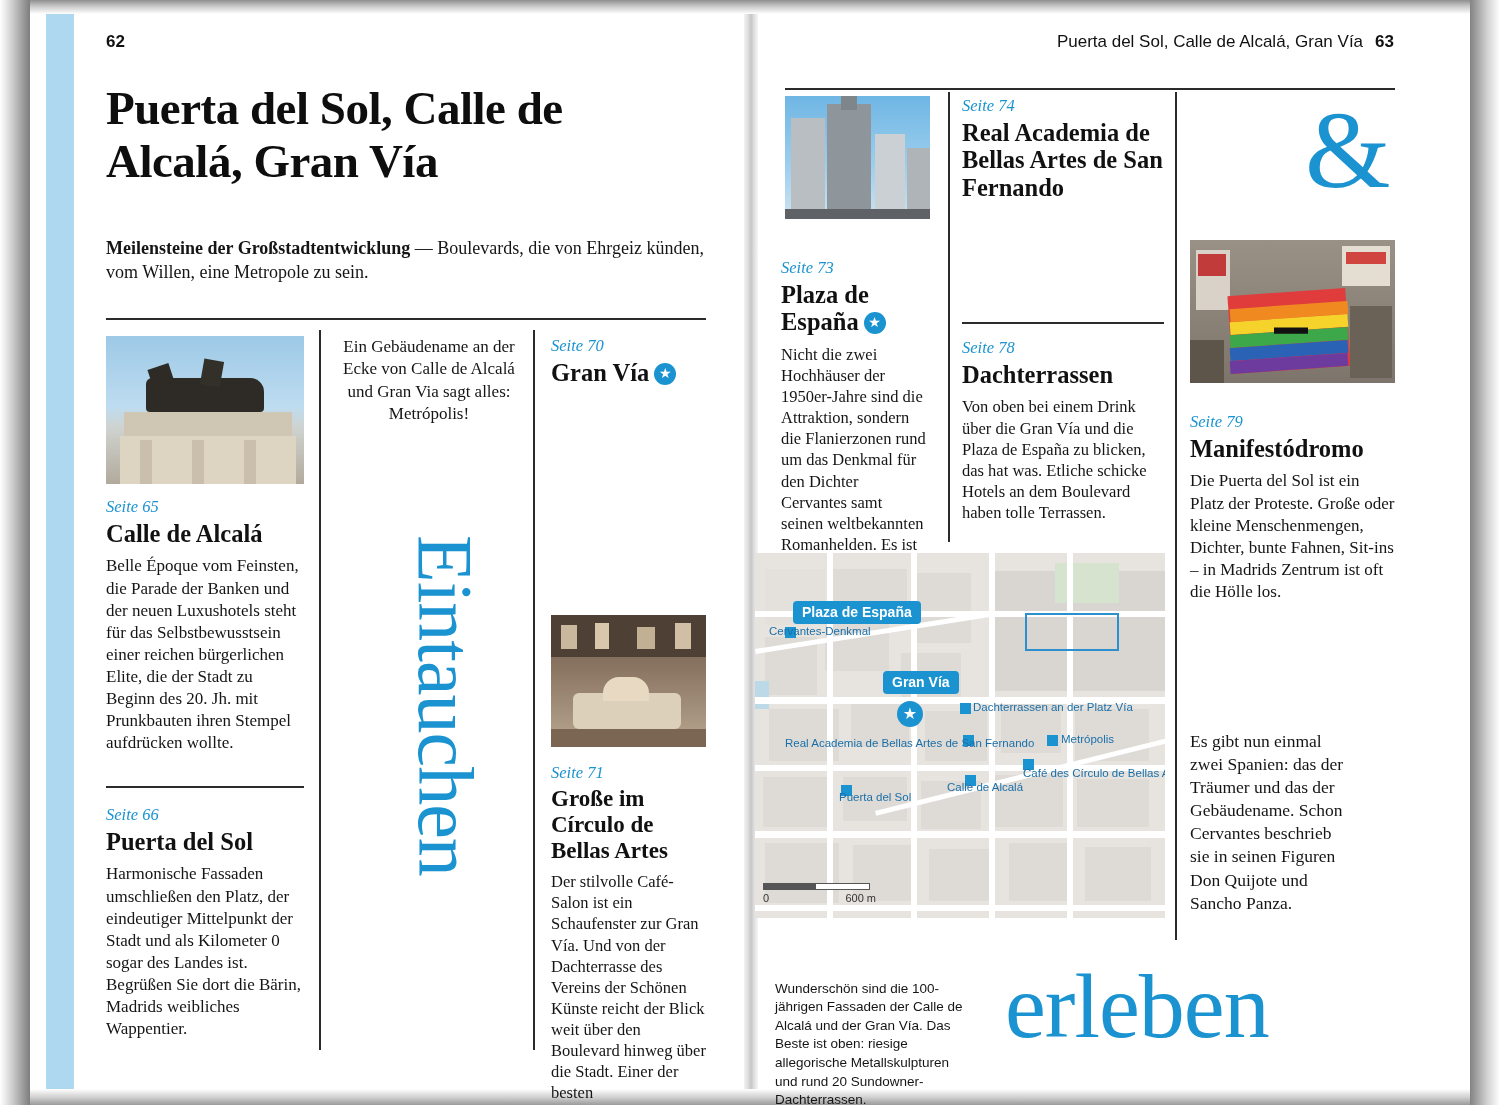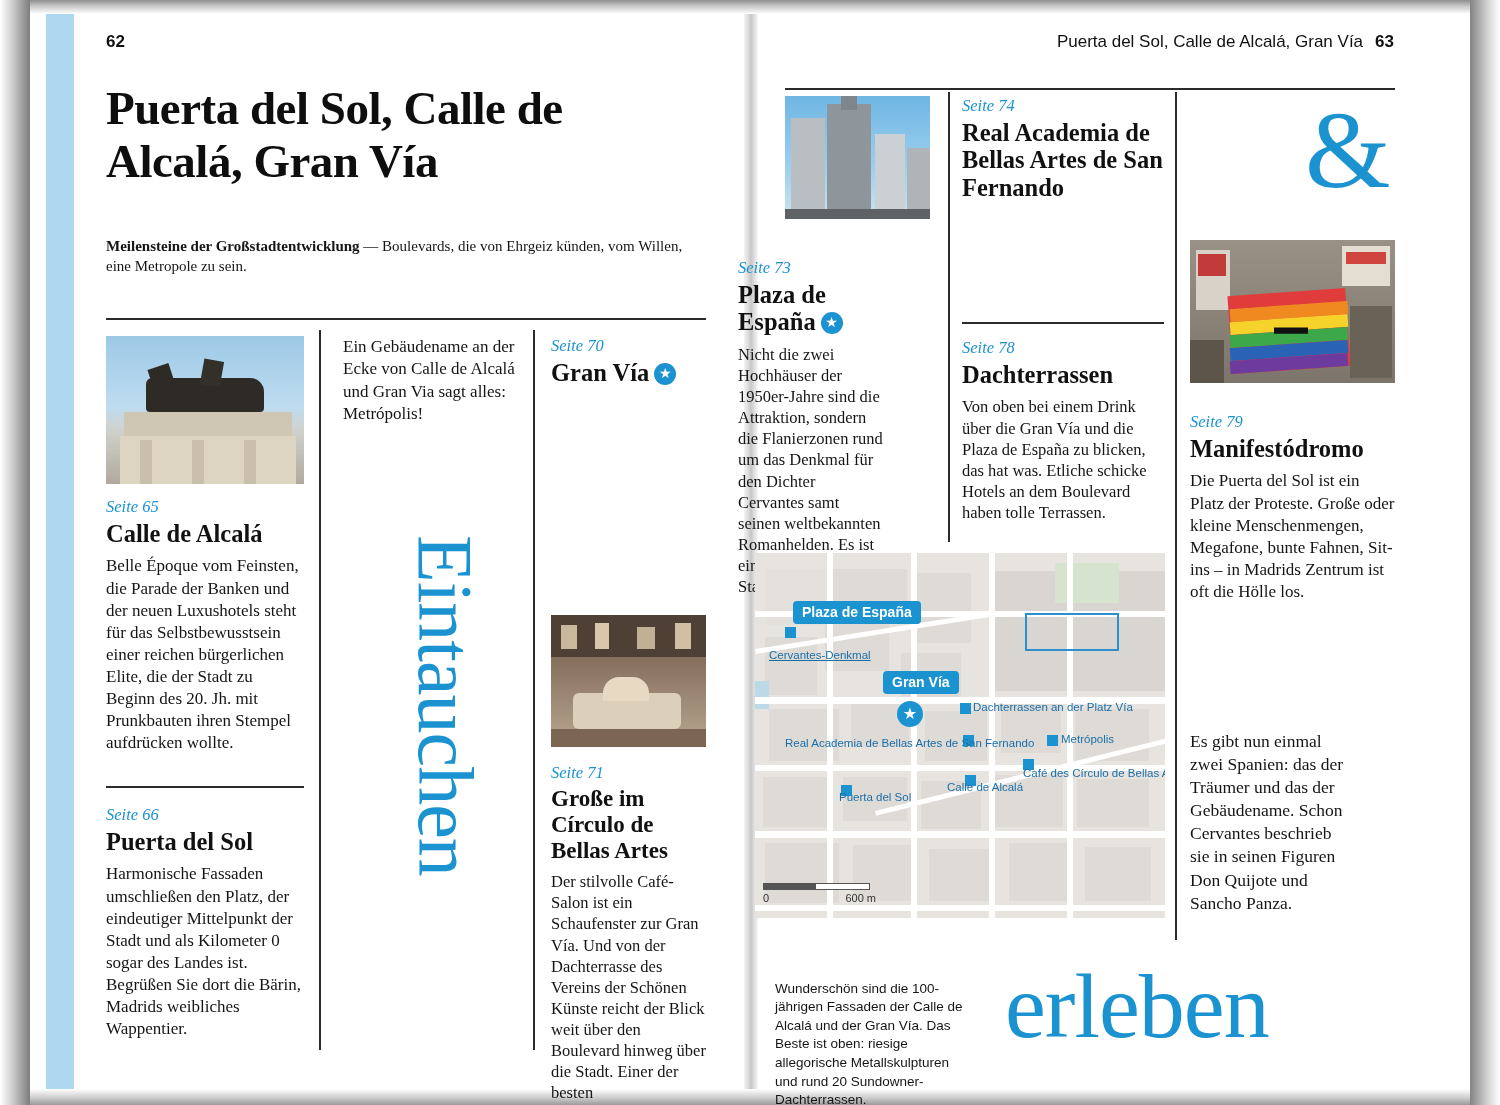--- a/index.html
+++ b/index.html
@@ -51,21 +51,21 @@
   }
 
   h1.title{
     font-family:"Liberation Serif", serif;
     font-weight:bold;
     font-size:47px;line-height:1.12;
     letter-spacing:-0.5px;
     color:#0e0e0e;margin:0;
   }
   .standfirst{
-    font-size:15px;line-height:1.33;color:#151515;margin-top:22px;
+    font-size:18px;line-height:1.33;color:#151515;margin-top:22px;
   }
   .standfirst b{font-weight:bold;}
 
   .rule{
     background:#2b2b2b;height:1.5px;width:100%;
   }
   .vrule{
     position:absolute;width:1.5px;background:#2b2b2b;
   }
 
@@ -222,21 +222,21 @@
   </div>
 
   <div class="rule" style="position:absolute;left:106px;top:786px;width:198px;"></div>
 
   <div style="position:absolute;left:106px;top:805px;width:198px;">
     <div class="kicker">Seite 66</div>
     <h2 class="sub">Puerta del Sol</h2>
     <p class="body">Harmonische Fassaden umschließen den Platz, der eindeutiger Mittelpunkt der Stadt und als Kilometer 0 sogar des Landes ist. Begrüßen Sie dort die Bärin, Madrids weibliches Wappentier.</p>
   </div>
 
-  <p class="body blue-text" style="position:absolute;left:343px;top:336px;width:172px;font-size:17px;line-height:1.32;">Ein Gebäudename an der Ecke von Calle de Alcalá und Gran Via sagt alles: Metrópolis!</p>
+  <p class="body blue-text" style="position:absolute;left:343px;top:336px;width:172px;text-align:center;font-size:17px;line-height:1.32;">Ein Gebäudename an der Ecke von Calle de Alcalá und Gran Via sagt alles: Metrópolis!</p>
 
   <div class="vword" style="left:400px;top:535px;">Eintauchen</div>
 
   <div style="position:absolute;left:551px;top:336px;width:155px;">
     <div class="kicker">Seite 70</div>
     <h2 class="sub">
       <span>Gran Vía</span><span class="star"></span>
     </h2>
   </div>
 
@@ -266,21 +266,21 @@
   <div class="photo" style="position:absolute;left:785px;top:96px;width:145px;height:123px;">
     <div style="position:absolute;inset:0;background:linear-gradient(to bottom,#6fb6e4 0%,#9fd0ee 60%,#cfe3f0 100%);"></div>
     <div style="position:absolute;left:6px;top:22px;width:34px;height:101px;background:#b9bec2;"></div>
     <div style="position:absolute;left:42px;top:8px;width:44px;height:115px;background:#8e959b;"></div>
     <div style="position:absolute;left:56px;top:0px;width:16px;height:14px;background:#7e868c;"></div>
     <div style="position:absolute;left:90px;top:38px;width:30px;height:85px;background:#cbd0d4;"></div>
     <div style="position:absolute;left:122px;top:52px;width:23px;height:71px;background:#aeb4b8;"></div>
     <div style="position:absolute;left:0;bottom:0;width:145px;height:10px;background:#5e6165;"></div>
   </div>
 
-  <div style="position:absolute;left:738px;top:258px;width:145px;">
+  <div style="position:absolute;left:781px;top:258px;width:145px;">
     <div class="kicker">Seite 73</div>
     <h2 class="sub">
       <span>Plaza de España</span><span class="star"></span>
     </h2>
     <p class="body tight">Nicht die zwei Hochhäuser der 1950er-Jahre sind die Attraktion, sondern die Flanierzonen rund um das Denkmal für den Dichter Cervantes samt seinen weltbekannten Romanhelden. Es ist ein Wahrzeichen der Stadt.</p>
   </div>
 
   <div style="position:absolute;left:962px;top:96px;width:202px;">
     <div class="kicker">Seite 74</div>
     <h2 class="sub">Real Academia de Bellas Artes de San Fernando</h2>
@@ -309,21 +309,21 @@
     <div style="position:absolute;left:40px;top:104px;width:118px;height:13px;background:#2a63b5;transform:rotate(-4deg);"></div>
     <div style="position:absolute;left:40px;top:117px;width:118px;height:13px;background:#6d3b9e;transform:rotate(-4deg);"></div>
     <div style="position:absolute;left:84px;top:74px;width:34px;height:34px;background:#111;clip-path:polygon(0 40%,100% 40%,100% 58%,0 58%);"></div>
     <div style="position:absolute;left:160px;top:66px;width:42px;height:72px;background:#6b6257;"></div>
     <div style="position:absolute;left:0;top:100px;width:34px;height:43px;background:#5d5549;"></div>
   </div>
 
   <div style="position:absolute;left:1190px;top:412px;width:205px;">
     <div class="kicker">Seite 79</div>
     <h2 class="sub">Manifestódromo</h2>
-    <p class="body">Die Puerta del Sol ist ein Platz der Proteste. Große oder kleine Menschenmengen, Megafone, bunte Fahnen, Sit-ins – in Madrids Zentrum ist oft die Hölle los.</p>
+    <p class="body">Die Puerta del Sol ist ein Platz der Proteste. Große oder kleine Menschenmengen, Dichter, bunte Fahnen, Sit-ins – in Madrids Zentrum ist oft die Hölle los.</p>
   </div>
 
   <p class="body blue-text" style="position:absolute;left:1190px;top:730px;width:160px;font-size:17.5px;line-height:1.32;">Es gibt nun einmal zwei Spanien: das der Träumer und das der Gebäudename. Schon Cervantes beschrieb sie in seinen Figuren Don Quijote und Sancho Panza.</p>
 
   <div class="map" style="left:755px;top:553px;width:410px;height:365px;">
 
     <div class="block" style="left:0;top:0;width:410px;height:365px;background:#e7e4e0;"></div>
     <div class="hl" style="left:235px;top:18px;width:175px;height:120px;"></div>
     <div class="block light" style="left:10px;top:16px;width:60px;height:56px;"></div>
     <div class="block" style="left:78px;top:16px;width:74px;height:40px;"></div>
@@ -358,21 +358,21 @@
     <div class="road" style="left:156px;top:0;width:6px;height:365px;"></div>
     <div class="road" style="left:234px;top:0;width:6px;height:365px;"></div>
     <div class="road" style="left:312px;top:0;width:6px;height:365px;"></div>
     <div class="road" style="left:0;top:96px;width:240px;height:5px;transform:rotate(-9deg);transform-origin:left top;"></div>
     <div class="road" style="left:120px;top:258px;width:300px;height:5px;transform:rotate(-14deg);transform-origin:left top;"></div>
 
     <div style="position:absolute;left:270px;top:60px;width:90px;height:34px;border:2px solid #2c8fd0;"></div>
 
     <div class="msq" style="left:30px;top:74px;"></div>
     <div class="pill" style="left:38px;top:48px;">Plaza de España</div>
-    <div class="maplabel" style="left:14px;top:96px;text-decoration:underline;">Cervantes-Denkmal</div>
+    <div class="maplabel" style="left:14px;top:72px;">Cervantes-Denkmal</div>
 
     <div class="pill" style="left:128px;top:118px;">Gran Vía</div>
     <div class="mstar" style="left:142px;top:148px;"></div>
 
     <div class="msq" style="left:205px;top:150px;"></div>
     <div class="maplabel" style="left:218px;top:148px;line-height:1.2;"><span>Dachterrassen an der Platz Vía</span></div>
 
     <div class="msq" style="left:292px;top:182px;"></div>
     <div class="maplabel" style="left:306px;top:180px;">Metrópolis</div>
 

